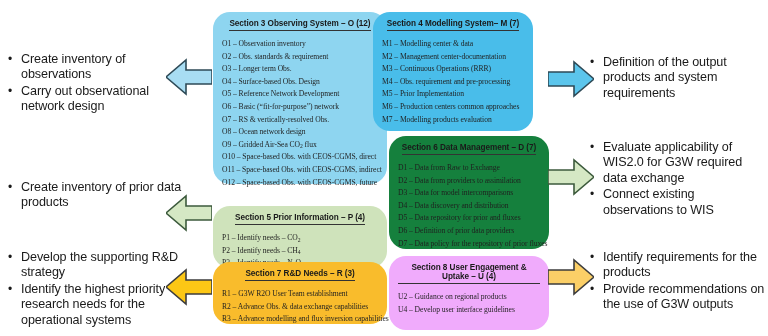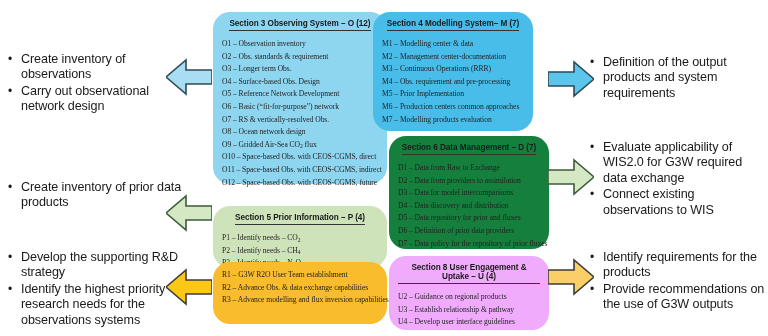--- a/index.html
+++ b/index.html
@@ -87,21 +87,21 @@
           <span class="bullet-text">Create inventory of prior data products</span>
         </div>
       </div>
       <div class="bullet-col" style="top: 250px; width: 178px; left: 8px;">
         <div class="bullet-item">
           <span class="bullet-dot">•</span>
           <span class="bullet-text">Develop the supporting R&amp;D strategy</span>
         </div>
         <div class="bullet-item">
           <span class="bullet-dot">•</span>
-          <span class="bullet-text">Identify the highest priority research needs for the observations systems</span>
+          <span class="bullet-text">Identify the highest priority research needs for the operational systems</span>
         </div>
       </div>
     </div>
 
   <div id="right-bullets">
       <div class="bullet-col" style="top: 55px; width: 175px; left: 590px;">
         <div class="bullet-item">
           <span class="bullet-dot">•</span>
           <span class="bullet-text">Definition of the output products and system requirements</span>
         </div>
@@ -145,20 +145,21 @@
         <div class="sec-item">O12 – Space-based Obs. with CEOS-CGMS, future</div>
       </div>
       <div class="sec-box" style="left: 213px; top: 190px; width: 174px; height: 62px; background: rgb(207, 227, 187); margin-top: 16px;">
         <div class="sec-title">Section 5 Prior Information – P (4)</div>
         <div class="sec-item">P1 – Identify needs – CO<sub>2</sub></div>
         <div class="sec-item">P2 – Identify needs – CH<sub>4</sub></div>
         <div class="sec-item">P3 – Identify needs – N<sub>2</sub>O</div>
         <div class="sec-item">P4 – Fluxes characterization</div>
       </div>
       <div class="sec-box" style="left: 213px; top: 262px; width: 174px; height: 62px; background: rgb(249, 188, 44);">
+        <div class="sec-title">Section 7 R&amp;D Needs – R (3)</div>
         <div class="sec-item">R1 – G3W R2O User Team establishment</div>
         <div class="sec-item">R2 – Advance Obs. &amp; data exchange capabilities</div>
         <div class="sec-item">R3 – Advance modelling and flux inversion capabilities</div>
       </div>
       <div class="sec-box" style="left: 373px; top: 12px; width: 160px; height: 119px; background: rgb(73, 189, 234);">
         <div class="sec-title">Section 4 Modelling System– M (7)</div>
         <div class="sec-item">M1 – Modelling center &amp; data</div>
         <div class="sec-item">M2 – Management center-documentation</div>
         <div class="sec-item">M3 – Continuous Operations (RRR)</div>
         <div class="sec-item">M4 – Obs. requirement and pre-processing</div>
@@ -172,21 +173,20 @@
         <div class="sec-item">D2 – Data from providers to assimilation</div>
         <div class="sec-item">D3 – Data for model intercomparisons</div>
         <div class="sec-item">D4 – Data discovery and distribution</div>
         <div class="sec-item">D5 – Data repository for prior and fluxes</div>
         <div class="sec-item">D6 – Definition of prior data providers</div>
         <div class="sec-item">D7 – Data policy for the repository of prior fluxes</div>
       </div>
       <div class="sec-box" style="left: 389px; top: 256px; width: 160px; height: 74px; background: #f0abfc;">
         <div class="sec-title">Section 8 User Engagement &amp; Uptake – U (4)</div>
         <div class="sec-item">U2 – Guidance on regional products</div>
-        <div class="sec-item">U3 – Establish relationship &amp; pathway</div>
         <div class="sec-item">U4 – Develop user interface guidelines</div>
       </div>
     </div>
 
   <div id="arrows-layer">
       <div class="arrow" style="left: 166px; top: 58px; width: 46px; height: 38px;">
         <svg width="46" height="38" viewBox="0 0 46 38">
           <path d="M46,12 L20,12 L20,2 L0,19 L20,36 L20,26 L46,26 Z" fill="#a8ddf3" stroke="#2e4a57" stroke-width="1.6" stroke-linejoin="miter"></path>
         </svg>
       </div>

